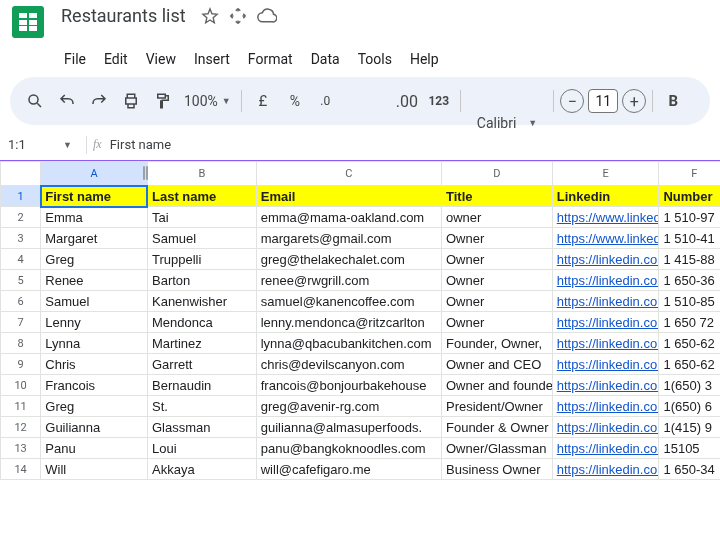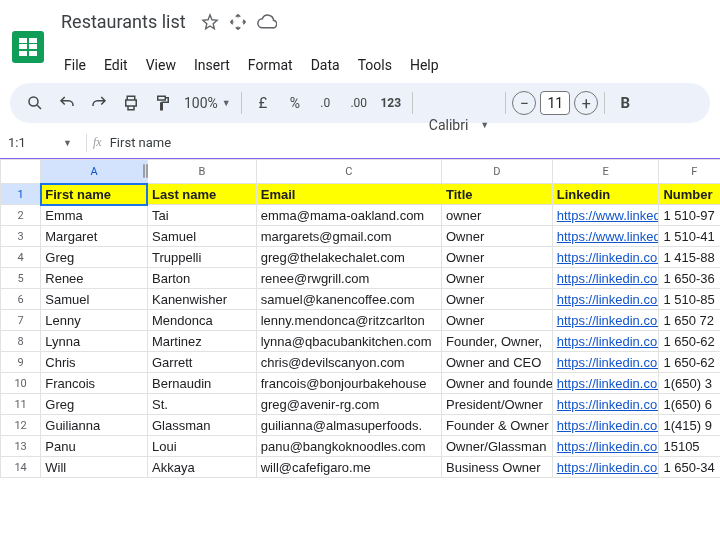--- a/index.html
+++ b/index.html
@@ -1,31 +1,31 @@
 <!DOCTYPE html>
 <html><head>
 <meta charset="utf-8">
 <style>
   * { box-sizing: border-box; margin: 0; padding: 0; }
   body { font-family: "Google Sans", Roboto, Arial, sans-serif; font-size: 13px; color: #202124; background: #fff; width: 720px; height: 540px; overflow: hidden; }
   
   
-  .titlebar { display: flex; align-items: center; padding: 10px 12px 0 12px; gap: 8px; }
+  .titlebar { display: flex; padding: 4px 12px 0 12px; gap: 8px; }
   .logo { width: 32px; height: 32px; background: #0f9d58; border-radius: 3px; display: flex; align-items: center; justify-content: center; position: relative; margin: 2px 4px 0 0; }
   .logo-grid { width: 18px; height: 18px; display: grid; grid-template-columns: 1fr 1fr; grid-template-rows: 1fr 1fr 1fr; gap: 1.5px; }
   .logo-grid span { background: #fff; }
   .title-wrap { display: flex; flex-direction: column; flex: 1; }
   .title-row { display: flex; align-items: center; gap: 10px; }
   .doc-title { font-size: 18px; padding: 1px 5px; border-radius: 4px; color: #3c4043; }
   .title-icon { color: #5f6368; cursor: pointer; display: inline-flex; }
   .menubar { display: flex; gap: 2px; padding: 2px 0 4px 0; }
   .menubar span { padding: 4px 8px; font-size: 14px; color: #202124; border-radius: 4px; cursor: pointer; margin-top: 18px; }
   
   
-  .toolbar { margin: 2px 10px 8px 10px; background: #edf2fa; border-radius: 24px; height: 40px; display: flex; align-items: center; padding: 0 10px; gap: 2px; }
+  .toolbar { margin: 2px 10px 8px 10px; background: #edf2fa; border-radius: 24px; height: 48px; display: flex; align-items: center; padding: 0 10px; gap: 2px; }
   .tool-btn { width: 30px; height: 30px; display: flex; align-items: center; justify-content: center; border-radius: 4px; cursor: pointer; color: #444746; }
   .tool-sep { width: 1px; height: 22px; background: #c7c7c7; margin: 0 4px; }
   .zoom-sel { font-size: 14px; color: #444746; padding: 4px 4px; display: flex; align-items: center; gap: 4px; cursor: pointer; }
   .font-sel { font-size: 14px; color: #444746; padding: 4px 10px; display: flex; align-items: center; gap: 12px; cursor: pointer; min-width: 80px; justify-content: space-between; margin-top: 44px; }
   .font-size-group { display: flex; align-items: center; background: transparent; }
   .fs-btn { width: 24px; height: 24px; display: flex; align-items: center; justify-content: center; cursor: pointer; font-size: 16px; color: #444746; border: 1px solid #747775; border-radius: 12px; }
   .fs-val { width: 30px; height: 24px; border: 1px solid #747775; border-radius: 4px; font-size: 14px; display: flex; align-items: center; justify-content: center; margin: 0 4px; background: #fff;}
   .bold-btn { font-weight: 700; font-size: 15px; width: 28px; }
   
   
@@ -131,21 +131,21 @@
       </svg>
     </span>
   <span class="zoom-sel">
       <span>100%</span> 
       <span class="chev">▼</span>
     </span>
   <span class="tool-sep"></span>
   <span class="tool-btn" style="font-size:15px;">£</span>
   <span class="tool-btn" style="font-size:14px;">%</span>
   <span class="tool-btn" style="font-size:12px;">.0&nbsp;</span>
-  <span class="tool-btn" style="font-size:12px;">.00</span>
+  <span class="tool-btn" style="font-size:16px;margin-left:48px;">.00</span>
   <span class="tool-btn" style="font-size:12px;font-weight:bold;">123</span>
   <span class="tool-sep"></span>
   <span class="font-sel">
       <span>Calibri</span> 
       <span class="chev">▼</span>
     </span>
   <span class="tool-sep"></span>
   <div class="font-size-group">
     <span class="fs-btn">−</span>
     <span class="fs-val">11</span>

